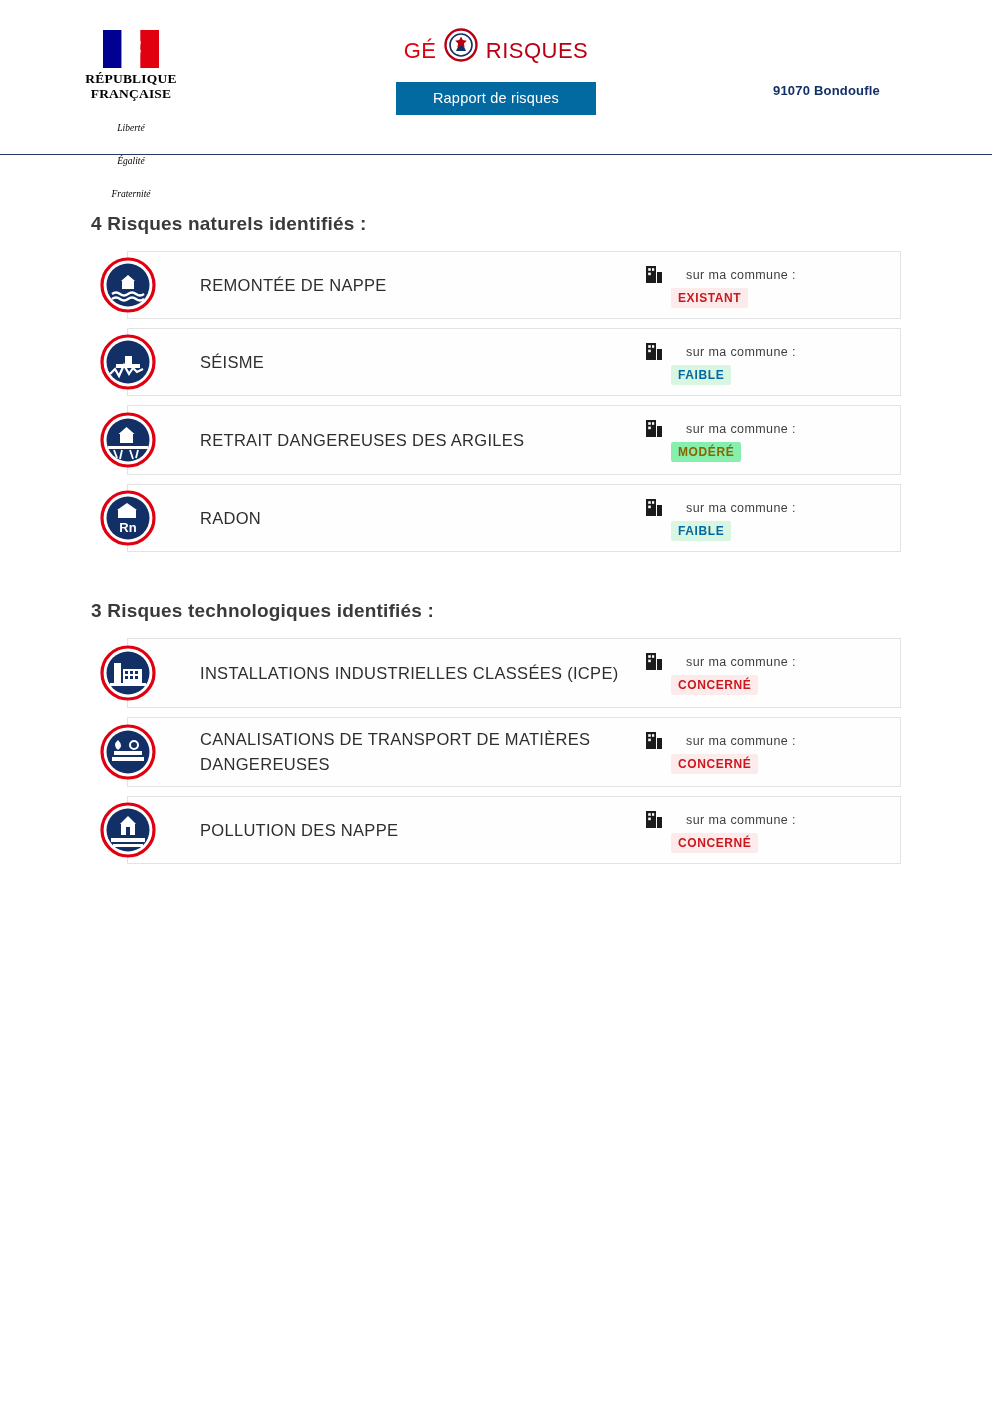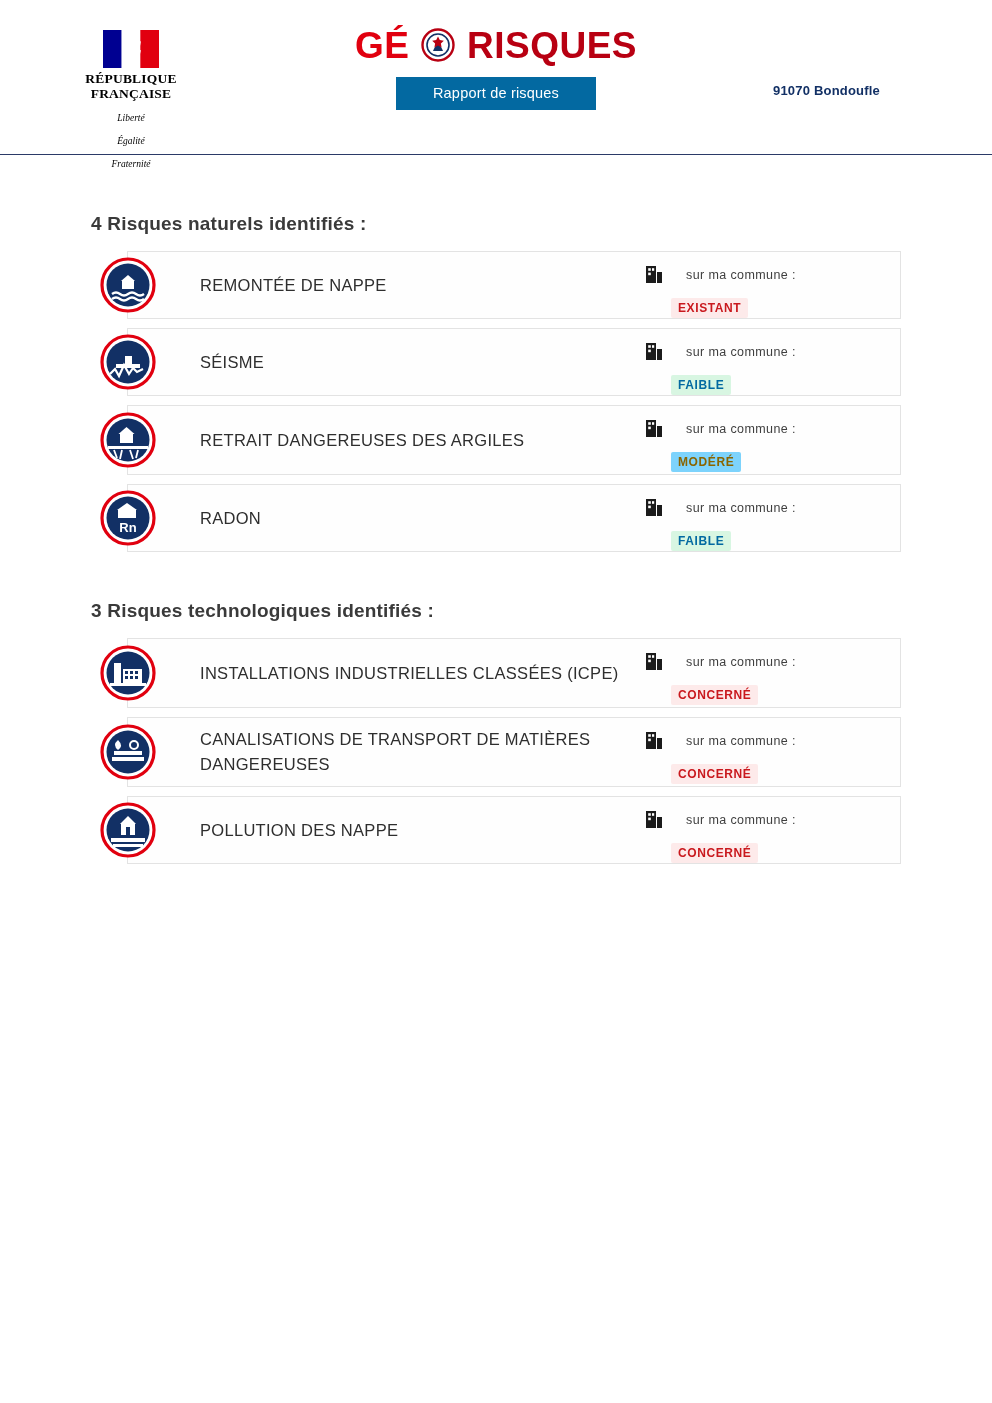--- a/index.html
+++ b/index.html
@@ -42,34 +42,34 @@
     line-height: 14.5px;
     color: #000;
     letter-spacing: 0.2px;
   }
   .rf-motto {
     font-family: "Liberation Serif", serif;
     font-style: italic;
     font-size: 9.5px;
     line-height: 11px;
     color: #000;
-    margin-top: 12px;
+    margin-top: 22px;
   }
 
   .brand {
     position: absolute;
     left: 50%;
     transform: translateX(-50%);
     top: 28px;
     width: 300px;
     text-align: center;
   }
   .brand-title {
-    font-size: 37px;
-    font-weight: bold;
+    font-size: 22px;
+    font-weight: normal;
     letter-spacing: 0.5px;
     line-height: 34px;
     white-space: nowrap;
   }
   .brand-ge { color: #e1000f; }
   .brand-risques { color: #b80012; }
   .brand-logo {
     display: inline-block;
     vertical-align: -4px;
     margin: 0 1px;
@@ -150,31 +150,31 @@
     align-items: center;
     gap: 24px;
   }
   .status-head .txt {
     font-size: 12.5px;
     color: #3f3f3f;
     letter-spacing: 0.4px;
   }
   .badge {
     display: inline-block;
-    margin-top: 15px;
+    margin-top: 5px;
     margin-left: 25px;
     font-size: 12px;
     font-weight: bold;
     letter-spacing: 0.6px;
     padding: 3px 7px 3px 7px;
     border-radius: 2px;
   }
   .badge-red   { color: #c9191e; background: #fdeaea; }
   .badge-green { color: #0369a1; background: #d8f6e2; }
-  .badge-amber { color: #8a6400; background: #7dd3fc; }
+  .badge-amber { color: #8a6400; background: #86efac; }
 </style>
 </head>
 <body>
 
 <div class="page">
 
   <div class="header">
 
     <div class="marianne">
       <svg class="flag" viewBox="0 0 56 38">

